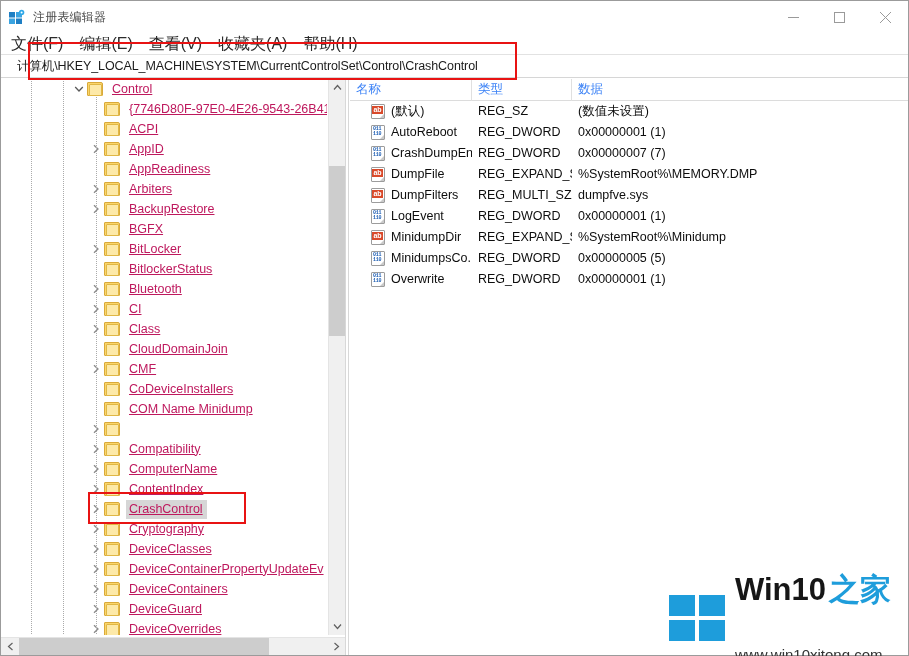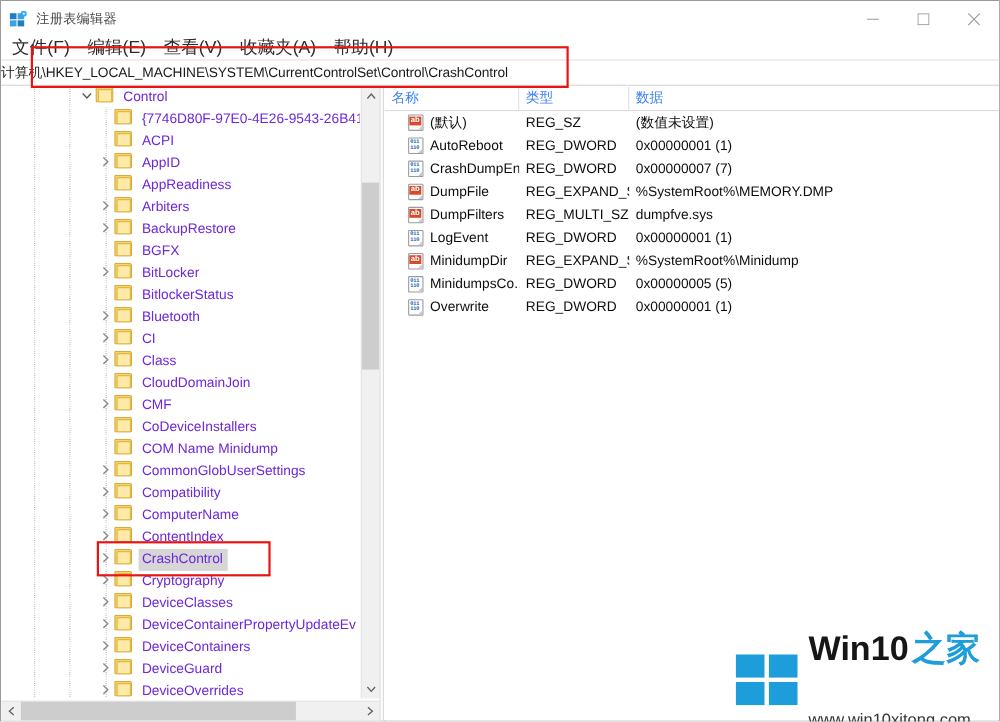--- a/index.html
+++ b/index.html
@@ -66,21 +66,21 @@
   .addressbar {
     position: absolute; left: 0; top: 53px;
     width: 907px; height: 24px;
     background: #ffffff;
     border-top: 1px solid #e2e2e2;
     border-bottom: 1px solid #d6d6d6;
     display: flex; align-items: center;
   }
   .address-text {
     font-size: 12.5px; color: #1b1b1b;
-    padding-left: 0;
+    padding-left: 16px;
     white-space: nowrap;
     letter-spacing: -0.1px;
   }
 
   
   .annot {
     position: absolute;
     border: 2px solid #e81313;
     pointer-events: none;
     z-index: 40;
@@ -110,24 +110,25 @@
   .list-pane {
     position: absolute; left: 349px; top: 78px;
     width: 558px; height: 576px;
     background: #ffffff;
   }
 
   
   .tree-row {
     position: relative;
     height: 20px;
-    display: flex; 
+    display: flex; align-items: center;
     white-space: nowrap;
     font-size: 12.5px;
-    color: #6d28d9;
+    color: #be185d;
+    text-decoration: underline;
   }
   .tree-row .lbl {
     padding: 1px 4px 2px 3px;
     line-height: 16px;
   }
   .tree-row.selected .lbl {
     background: #d6d6d6;
   }
   .chev {
     width: 16px; height: 16px;
@@ -578,21 +579,20 @@
           <div class="tree-row indent-1">
             <span class="chev">
               <svg width="8" height="10" viewBox="0 0 8 10">
                 <path d="M2 1.2 L6 5 L2 8.8" fill="none" stroke="#8a8a8a" stroke-width="1.3"></path>
               </svg>
             </span>
             <span class="folder">
               <span class="back"></span>
               <span class="front"></span>
             </span>
-            <span class="lbl">CommonGlobUserSettings</span>
           </div>
           <div class="tree-row indent-1">
             <span class="chev">
               <svg width="8" height="10" viewBox="0 0 8 10">
                 <path d="M2 1.2 L6 5 L2 8.8" fill="none" stroke="#8a8a8a" stroke-width="1.3"></path>
               </svg>
             </span>
             <span class="folder">
               <span class="back"></span>
               <span class="front"></span>

